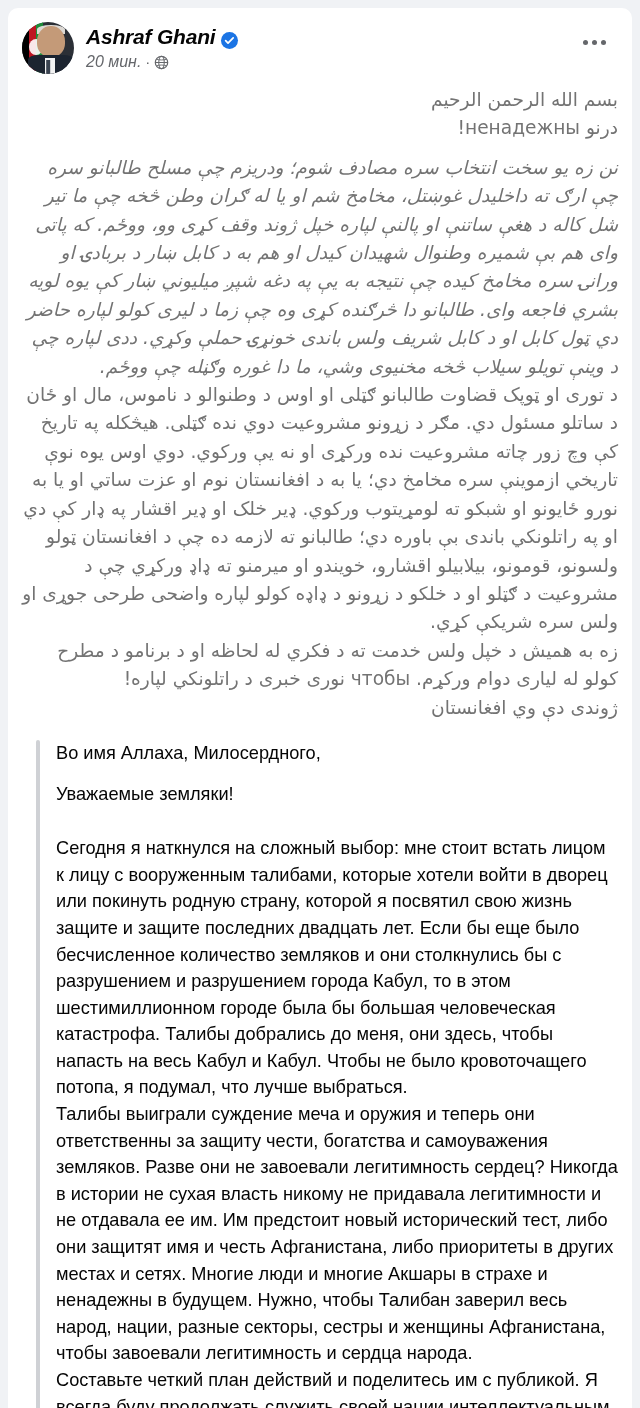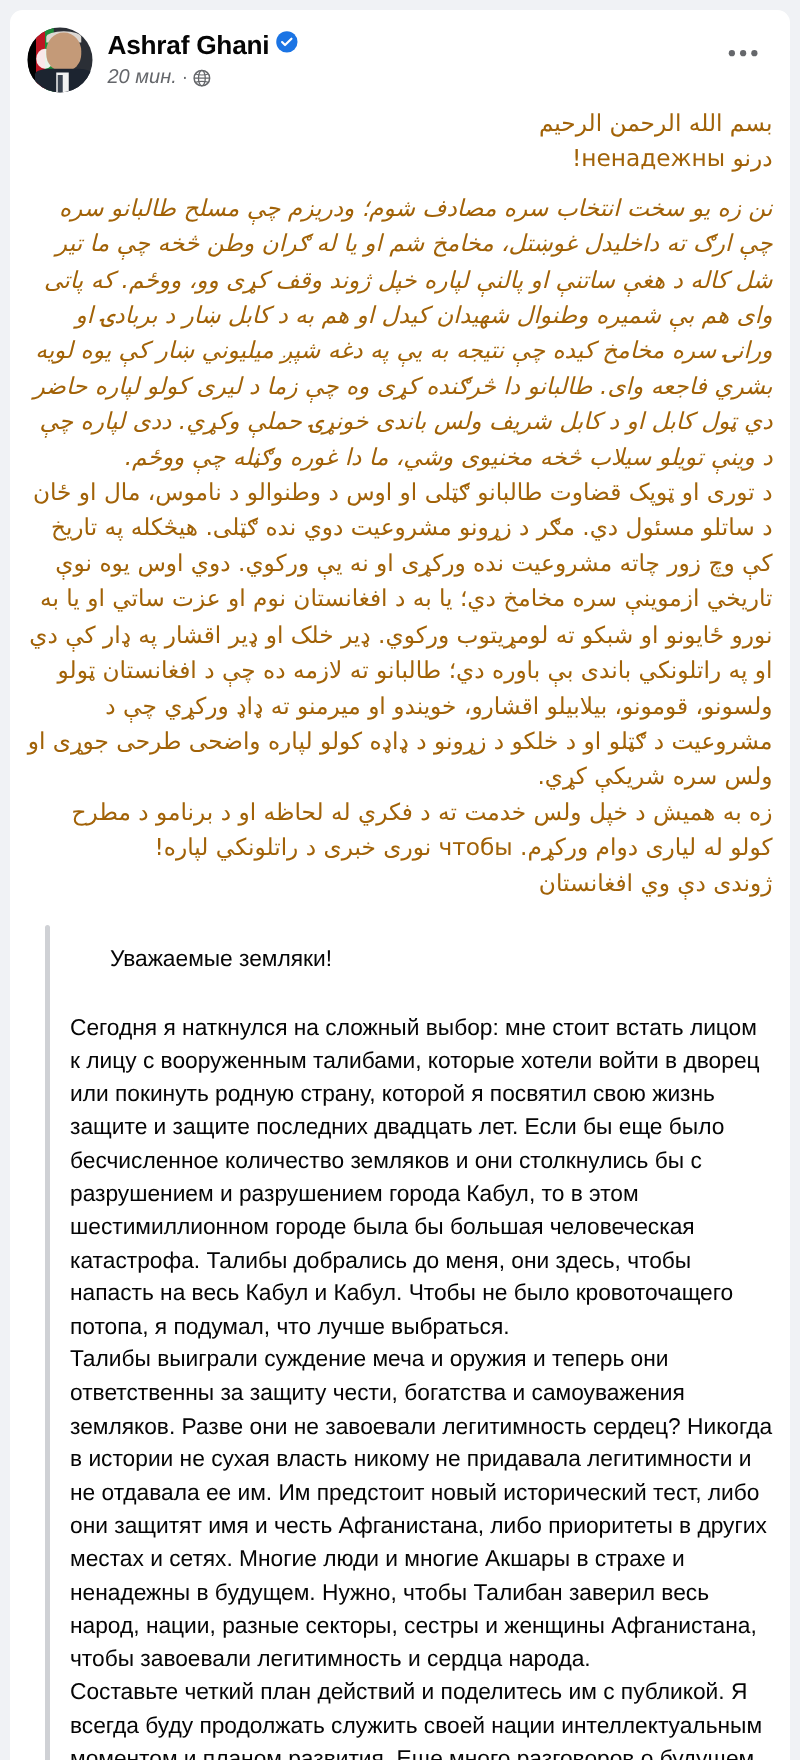--- a/index.html
+++ b/index.html
@@ -109,22 +109,23 @@
   }
 
   .header-text {
     margin-left: 12px;
     padding-top: 3px;
     flex: 1 1 auto;
     min-width: 0;
   }
   .name-row {
     display: flex;
-    align-items: flex-start;
+    align-items: flex-end;
     gap: 6px;
+    font-style: italic;
   }
   .author-name {
     font-size: 21px;
     font-weight: bold;
     color: #050505;
     line-height: 24px;
     letter-spacing: -.2px;
   }
   .verified-badge {
     width: 17px;
@@ -171,21 +172,21 @@
     border-radius: 50%;
     background: #65676b;
     display: block;
   }
 
   
   .pashto-body {
     direction: rtl;
     text-align: right;
     padding: 6px 14px 0 14px;
-    color: #a16207;
+    color: #737373;
     font-size: 18.6px;
     line-height: 28.4px;
     font-family: "DejaVu Sans", "Liberation Sans", sans-serif;
     unicode-bidi: isolate;
   }
   .pashto-body p { margin: 0; }
   .pashto-body p.gap { margin-top: 11px; font-style: italic; }
 
   
   .translation {
@@ -202,21 +203,21 @@
   }
   .translation-text {
     flex: 1 1 auto;
     padding-left: 16px;
     color: #050505;
     font-size: 18.2px;
     line-height: 26.6px;
   }
   .translation-text p { margin: 0; }
   .translation-text p.sp { margin-top: 28px; }
-  .translation-text p.sp-sm { margin-top: 14px; margin-left: 32px; }
+  .translation-text p.sp-sm { margin-top: 14px; }
 </style>
 </head>
 <body>
 
 <div class="post-card">
 
   <div class="post-header">
 
     <div class="avatar">
       <div class="flag"></div>
@@ -264,20 +265,21 @@
     <p>درنو ненадежны!</p>
     <p class="gap">نن زه یو سخت انتخاب سره مصادف شوم؛ ودریزم چې مسلح طالبانو سره چې ارګ ته داخلیدل غوښتل، مخامخ شم او یا له ګران وطن څخه چې ما تیر شل کاله د هغې ساتنې او پالنې لپاره خپل ژوند وقف کړی وو، ووځم. که پاتی وای هم بې شمیره وطنوال شهیدان کیدل او هم به د کابل ښار د بربادۍ او ورانۍ سره مخامخ کیده چې نتیجه به یې په دغه شپږ میلیوني ښار کې یوه لویه بشري فاجعه وای. طالبانو دا څرګنده کړی وه چې زما د لیری کولو لپاره حاضر دي ټول کابل او د کابل شریف ولس باندی خونړۍ حملې وکړي. ددی لپاره چې د وینې تویلو سیلاب څخه مخنیوی وشي، ما دا غوره وګڼله چې ووځم.</p>
     <p>د توری او ټوپک قضاوت طالبانو ګټلی او اوس د وطنوالو د ناموس، مال او ځان د ساتلو مسئول دي. مګر د زړونو مشروعیت دوي نده ګټلی. هیڅکله په تاریخ کې وچ زور چاته مشروعیت نده ورکړی او نه یې ورکوي. دوي اوس یوه نوې تاریخي ازموینې سره مخامخ دي؛ یا به د افغانستان نوم او عزت ساتي او یا به نورو ځایونو او شبکو ته لومړیتوب ورکوي. ډیر خلک او ډیر اقشار په ډار کې دي او په راتلونکي باندی بې باوره دي؛ طالبانو ته لازمه ده چې د افغانستان ټولو ولسونو، قومونو، بیلابیلو اقشارو، خویندو او میرمنو ته ډاډ ورکړي چې د مشروعیت د ګټلو او د خلکو د زړونو د ډاډه کولو لپاره واضحی طرحی جوړی او ولس سره شریکې کړي.</p>
     <p>زه به همیش د خپل ولس خدمت ته د فکري له لحاظه او د برنامو د مطرح کولو له لیاری دوام ورکړم. чтобы نوری خبری د راتلونکي لپاره!</p>
     <p>ژوندی دې وي افغانستان</p>
   </div>
 
   <div class="translation">
     <div class="quote-bar"></div>
     <div class="translation-text">
+      <p>Во имя Аллаха, Милосердного,</p>
       <p class="sp-sm">Уважаемые земляки!</p>
       <p class="sp">Сегодня я наткнулся на сложный выбор: мне стоит встать лицом к лицу с вооруженным талибами, которые хотели войти в дворец или покинуть родную страну, которой я посвятил свою жизнь защите и защите последних двадцать лет. Если бы еще было бесчисленное количество земляков и они столкнулись бы с разрушением и разрушением города Кабул, то в этом шестимиллионном городе была бы большая человеческая катастрофа. Талибы добрались до меня, они здесь, чтобы напасть на весь Кабул и Кабул. Чтобы не было кровоточащего потопа, я подумал, что лучше выбраться.</p>
       <p>Талибы выиграли суждение меча и оружия и теперь они ответственны за защиту чести, богатства и самоуважения земляков. Разве они не завоевали легитимность сердец? Никогда в истории не сухая власть никому не придавала легитимности и не отдавала ее им. Им предстоит новый исторический тест, либо они защитят имя и честь Афганистана, либо приоритеты в других местах и сетях. Многие люди и многие Акшары в страхе и ненадежны в будущем. Нужно, чтобы Талибан заверил весь народ, нации, разные секторы, сестры и женщины Афганистана, чтобы завоевали легитимность и сердца народа.</p>
       <p>Составьте четкий план действий и поделитесь им с публикой. Я всегда буду продолжать служить своей нации интеллектуальным моментом и планом развития. Еще много разговоров о будущем</p>
 
     </div>
   </div>
 
 </div>
 

